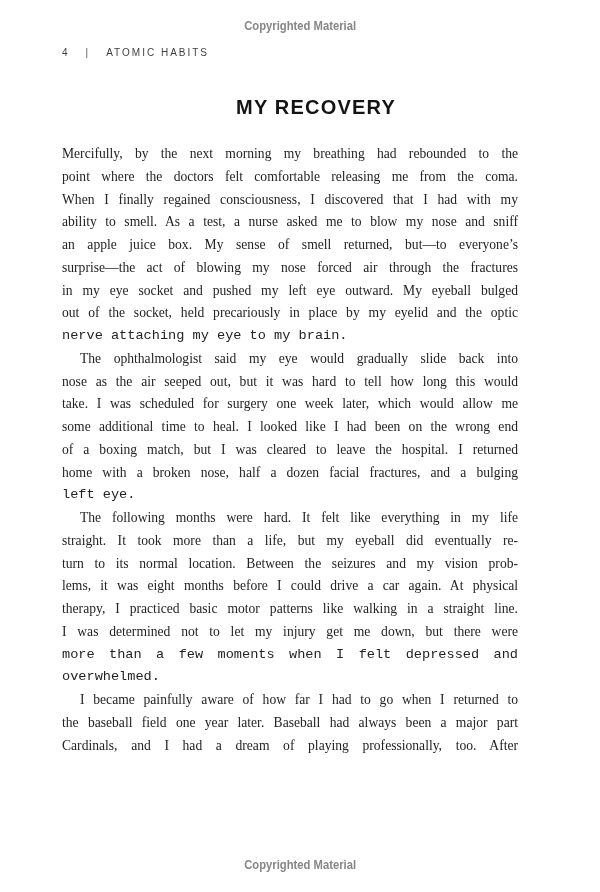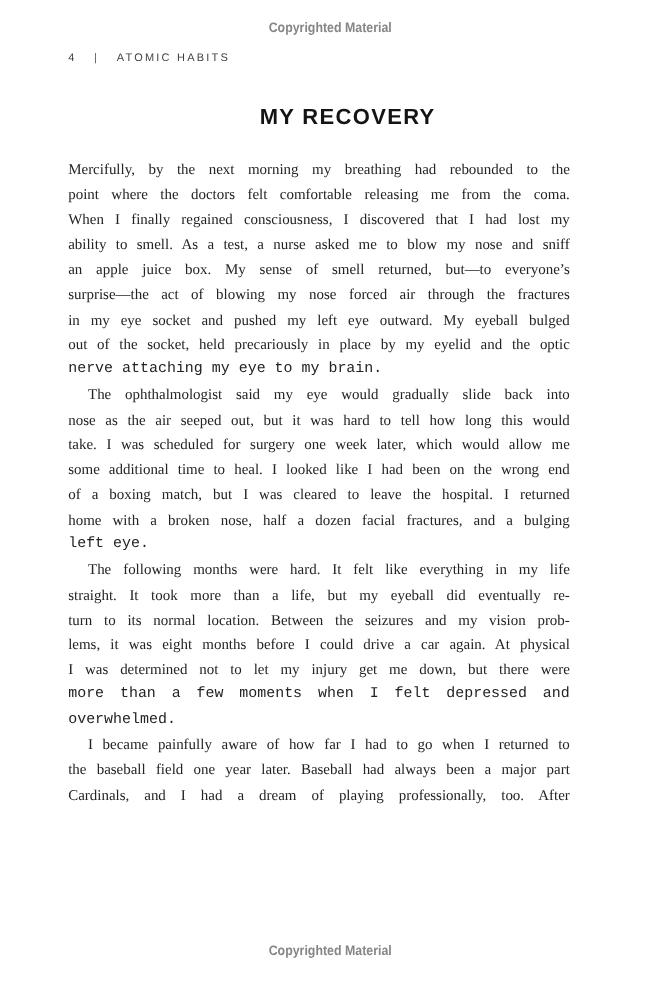--- a/index.html
+++ b/index.html
@@ -88,21 +88,21 @@
     <span class="divider">|</span>
     <span class="book-title">ATOMIC HABITS</span>
   </div>
 
   <div class="section-heading">MY RECOVERY</div>
 
   <div class="body-text" id="body-text">
       <div class="para">
         <div class="line">Mercifully, by the next morning my breathing had rebounded to the</div>
         <div class="line">point where the doctors felt comfortable releasing me from the coma.</div>
-        <div class="line">When I finally regained consciousness, I discovered that I had lost my</div>
+        <div class="line">When I finally regained consciousness, I discovered that I had with my</div>
         <div class="line">ability to smell. As a test, a nurse asked me to blow my nose and sniff</div>
         <div class="line">an apple juice box. My sense of smell returned, but—to everyone’s</div>
         <div class="line">surprise—the act of blowing my nose forced air through the fractures</div>
         <div class="line">in my eye socket and pushed my left eye outward. My eyeball bulged</div>
         <div class="line">out of the socket, held precariously in place by my eyelid and the optic</div>
         <div class="line para-end">nerve attaching my eye to my brain.</div>
       </div>
       <div class="para">
         <div class="line indented">The ophthalmologist said my eye would gradually slide back into</div>
         <div class="line">nose as the air seeped out, but it was hard to tell how long this would</div>
@@ -110,20 +110,21 @@
         <div class="line">some additional time to heal. I looked like I had been on the wrong end</div>
         <div class="line">of a boxing match, but I was cleared to leave the hospital. I returned</div>
         <div class="line">home with a broken nose, half a dozen facial fractures, and a bulging</div>
         <div class="line para-end">left eye.</div>
       </div>
       <div class="para">
         <div class="line indented">The following months were hard. It felt like everything in my life</div>
         <div class="line">straight. It took more than a life, but my eyeball did eventually re-</div>
         <div class="line">turn to its normal location. Between the seizures and my vision prob-</div>
         <div class="line">lems, it was eight months before I could drive a car again. At physical</div>
+        <div class="line">therapy, I practiced basic motor patterns like walking in a straight line.</div>
         <div class="line">I was determined not to let my injury get me down, but there were</div>
         <div class="line para-end">more than a few moments when I felt depressed and overwhelmed.</div>
       </div>
       <div class="para">
         <div class="line indented">I became painfully aware of how far I had to go when I returned to</div>
         <div class="line">the baseball field one year later. Baseball had always been a major part</div>
         <div class="line">Cardinals, and I had a dream of playing professionally, too. After</div>
       </div>
     </div>
 

